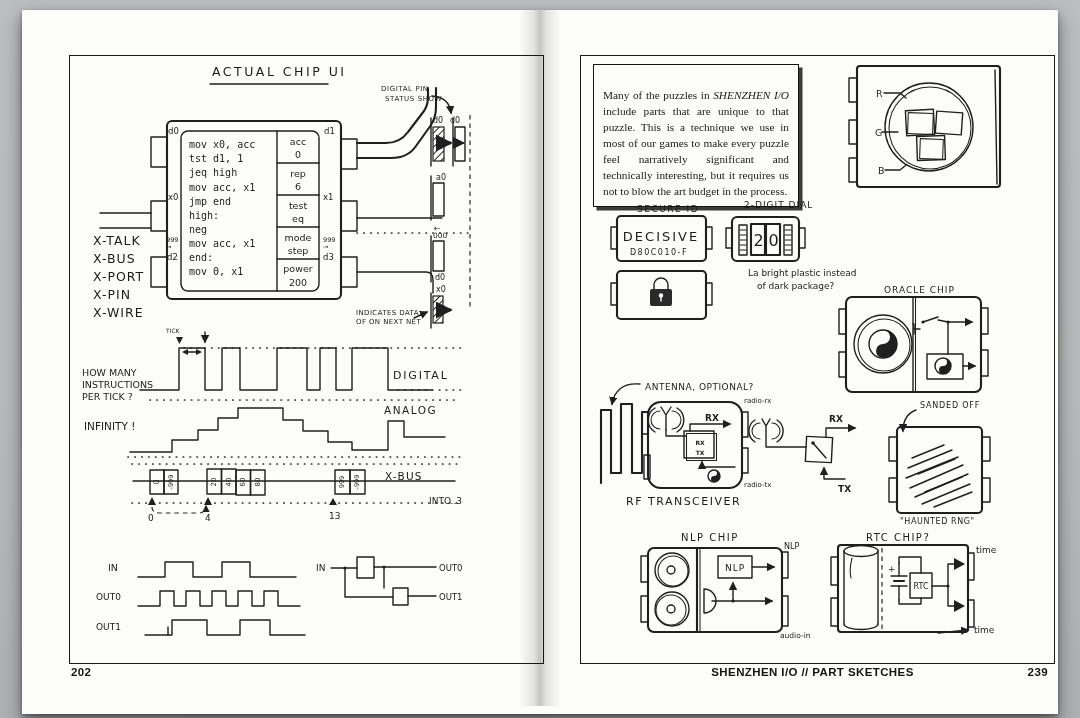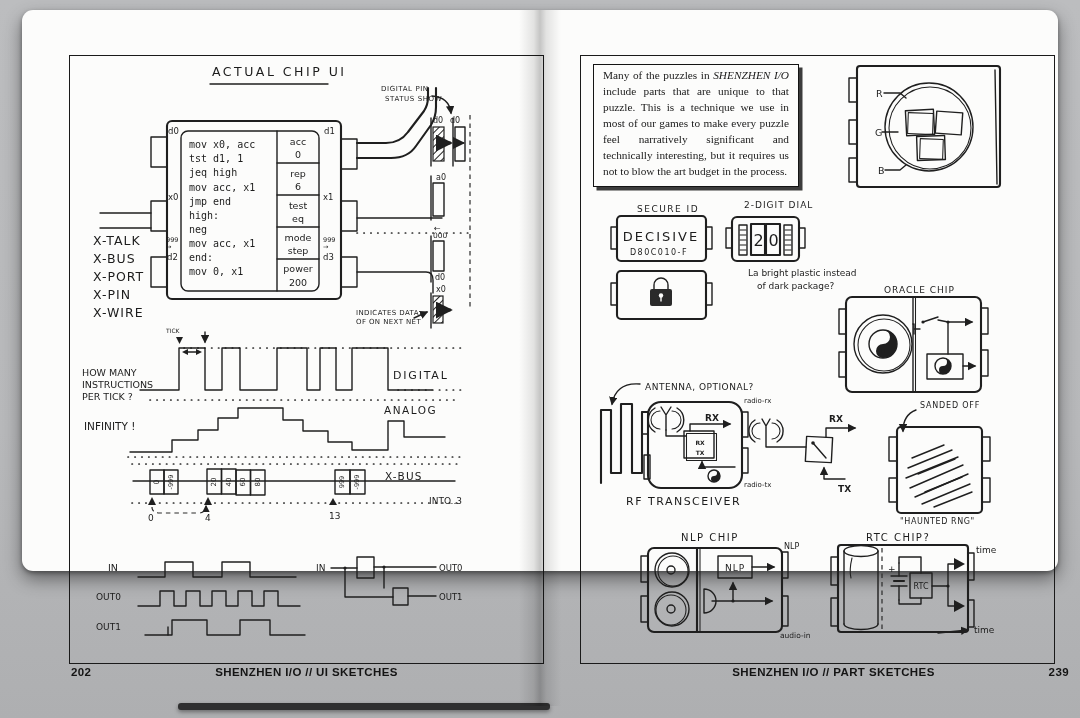--- a/index.html
+++ b/index.html
@@ -1,37 +1,37 @@
 <!DOCTYPE html>
 <html><head>
 <meta charset="utf-8">
 <style>
   html,body{margin:0;padding:0;background:#9a9b9d;}
   .stage{position:relative;width:1080px;height:718px;overflow:hidden;
          background:linear-gradient(180deg,#bcbdbf 0%,#b7b8ba 60%,#aeafb1 100%);
          font-family:"Liberation Sans",sans-serif;}
-  .book{position:absolute;left:22px;top:10px;width:1036px;height:561px;
-        background:#fcfcfb;border-radius:11px;
+  .book{position:absolute;left:22px;top:10px;width:1036px;height:704px;
+        background:#fcfcfb;border-radius:1px;
         box-shadow:0 8px 18px rgba(0,0,0,.45), 0 2px 4px rgba(0,0,0,.35);text-decoration:underline;}
   .book-edge{position:absolute;left:178px;top:703px;width:372px;height:7px;
         background:#2f2f30;border-radius:3px;transform:skewX(-1deg);
         box-shadow:0 2px 4px rgba(0,0,0,.4);}
   .gutter{position:absolute;left:519px;top:10px;width:42px;height:696px;
         background:linear-gradient(90deg,rgba(0,0,0,0) 0%,rgba(0,0,0,.10) 35%,rgba(0,0,0,.22) 50%,rgba(0,0,0,.10) 65%,rgba(0,0,0,0) 100%);}
   .page-frame{position:absolute;top:45px;width:473px;height:607px;border:1.6px solid #1a1a1a;}
   .frame-left{left:47px;}
   .frame-right{left:558px;}
   .footer{position:absolute;top:656px;width:475px;height:16px;color:#141414;
           font-weight:bold;font-size:11.5px;letter-spacing:.4px;}
   .footer .fpage{position:absolute;top:0;}
   .footer .ftitle{position:absolute;left:0;right:0;text-align:center;top:0;}
   .footer-left{left:47px;} .footer-left .fpage{left:2px;}
-  .footer-right{left:574px;} .footer-right .fpage{right:2px;}
+  .footer-right{left:553px;} .footer-right .fpage{right:2px;}
   .intro-box{position:absolute;left:593px;top:64px;width:186px;height:auto;
-        border:1.6px solid #141414;background:#fcfcfb;padding:2px 9px 7px 9px;
+        border:1.6px solid #141414;background:#fcfcfb;padding:22px 9px 7px 9px;
         box-shadow:3.5px 3.5px 0 0 #3c3c3c;
         font-family:"Liberation Serif",serif;font-size:11.3px;line-height:1.42;
         text-align:justify;color:#1a1a1a;}
   .intro-box em{font-style:italic;}
   svg.art{position:absolute;left:0;top:0;width:1080px;height:718px;}
   .ink{stroke:#1f1f1f;fill:none;stroke-width:1.4;stroke-linecap:round;stroke-linejoin:round;}
   .w2{stroke-width:2.1;} .w3{stroke-width:2.8;} .thin{stroke-width:1.05;}
   .dots{stroke:#2a2a2a;fill:none;stroke-width:1.7;stroke-linecap:round;stroke-dasharray:.4 6.5;}
   .dash{stroke:#2a2a2a;fill:none;stroke-width:1.2;stroke-dasharray:4.5 4;}
   .fillink{fill:#1f1f1f;stroke:none;}
@@ -43,21 +43,20 @@
 <body>
 
 <div class="stage">
   <div class="book-edge"></div>
   <div class="book">
     <div class="page-frame frame-left"></div>
     <div class="page-frame frame-right"></div>
 
     <div class="footer footer-left">
       <span class="fpage">202</span>
-      <span class="ftitle">SHENZHEN I/O // UI SKETCHES</span>
     </div>
     <div class="footer footer-right">
       <span class="ftitle">SHENZHEN I/O // PART SKETCHES</span>
       <span class="fpage">239</span>
     </div>
   </div>
   <div class="gutter"></div>
 
   <div class="intro-box">
     <span>Many of the puzzles in </span><em>SHENZHEN I/O</em><span> include parts that are unique to that puzzle. This is a technique we use in most of our games to make every puzzle feel narratively significant and technically interesting, but it requires us not to blow the art budget in the process.</span>

